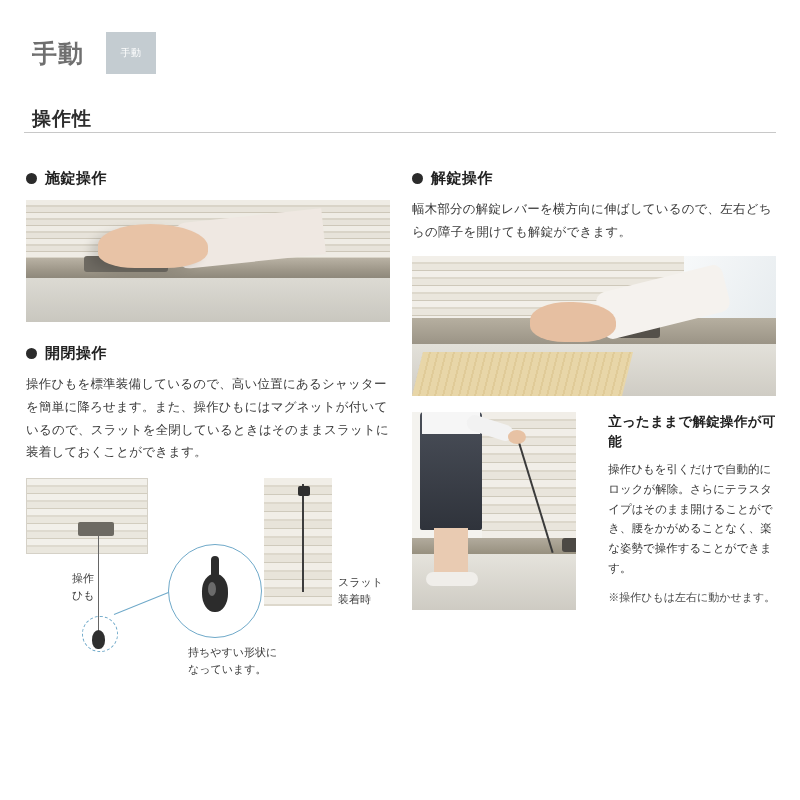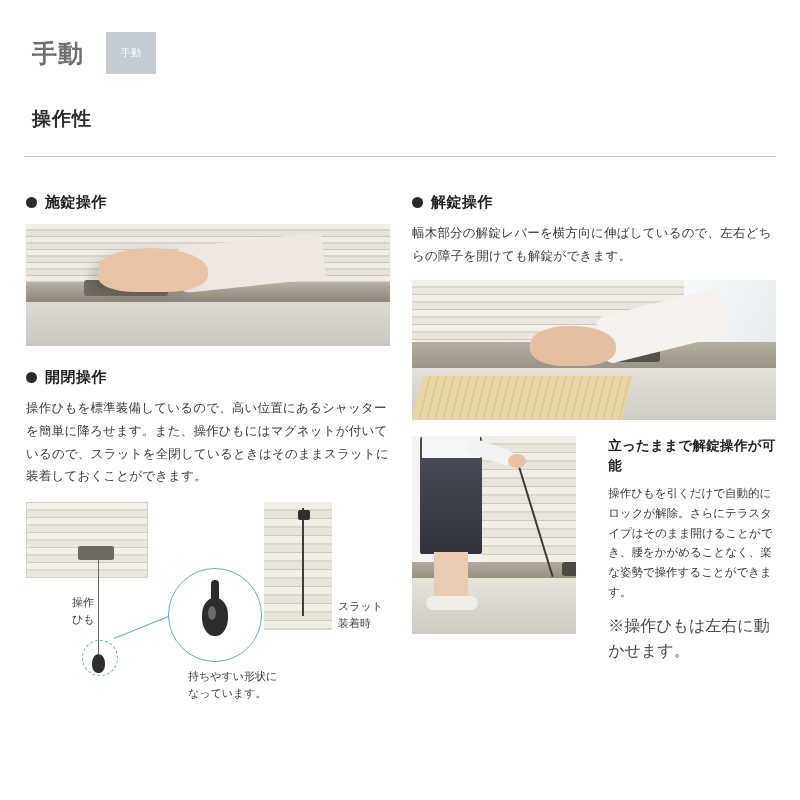--- a/index.html
+++ b/index.html
@@ -47,21 +47,21 @@
     display: flex;
     align-items: center;
     justify-content: center;
     letter-spacing: 0.5px;
   }
 
   
   .section-title-wrap {
     margin-top: 22px;
     padding-left: 8px;
-    padding-bottom: 24px;
+    padding-bottom: 0;
     border-bottom: 1px solid #c8c8c8;
   }
   .section-title {
     font-size: 19px;
     font-weight: bold;
     color: #2e2e2e;
     letter-spacing: 1px;
   }
 
   
@@ -326,21 +326,21 @@
     line-height: 1.5;
     letter-spacing: 0.3px;
   }
   .standing-body {
     font-size: 11.5px;
     line-height: 1.72;
     color: #3a3a3a;
     margin-top: 8px;
   }
   .standing-note {
-    font-size: 16px;
+    font-size: 11px;
     line-height: 1.6;
     color: #4a4a4a;
     margin-top: 10px;
   }
 
   
   .diagram {
     position: relative;
     width: 364px;
     height: 200px;

